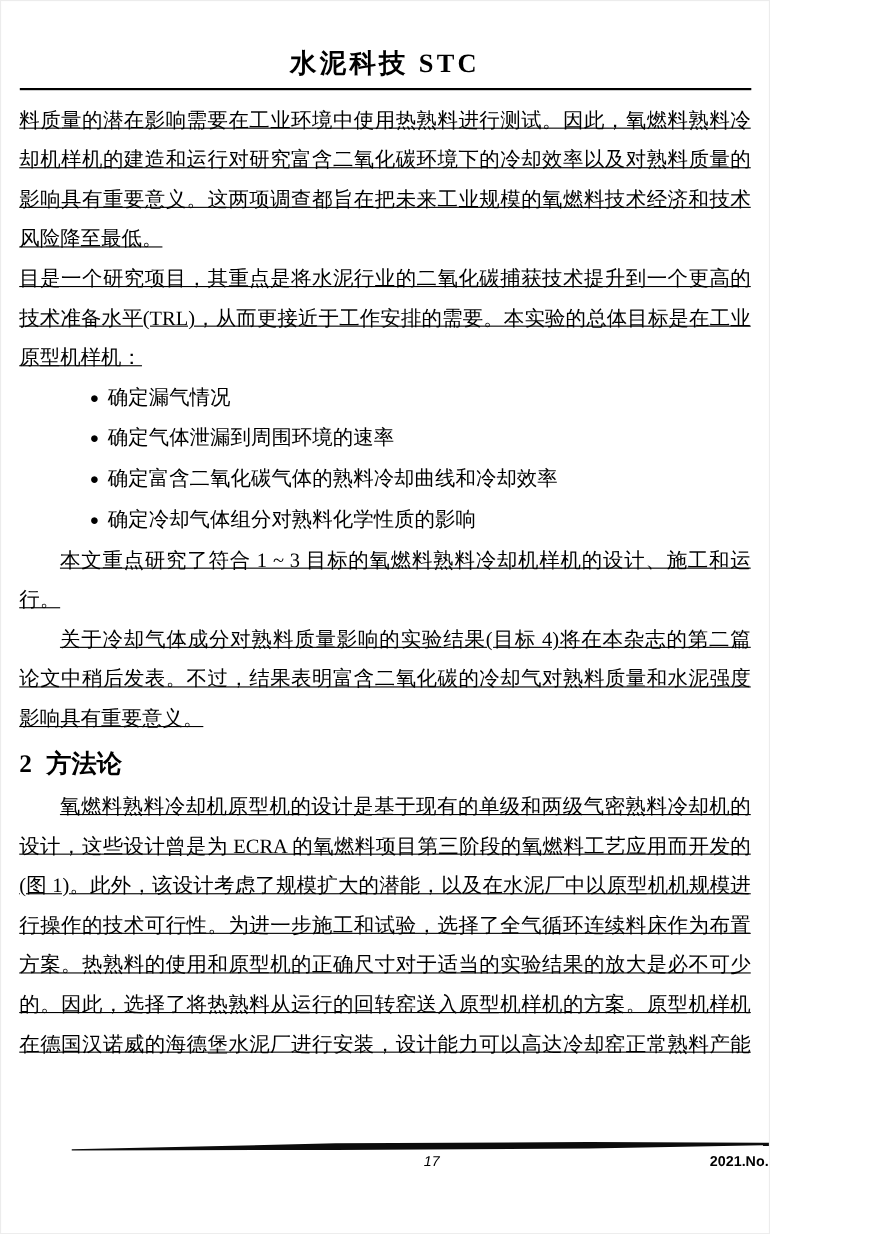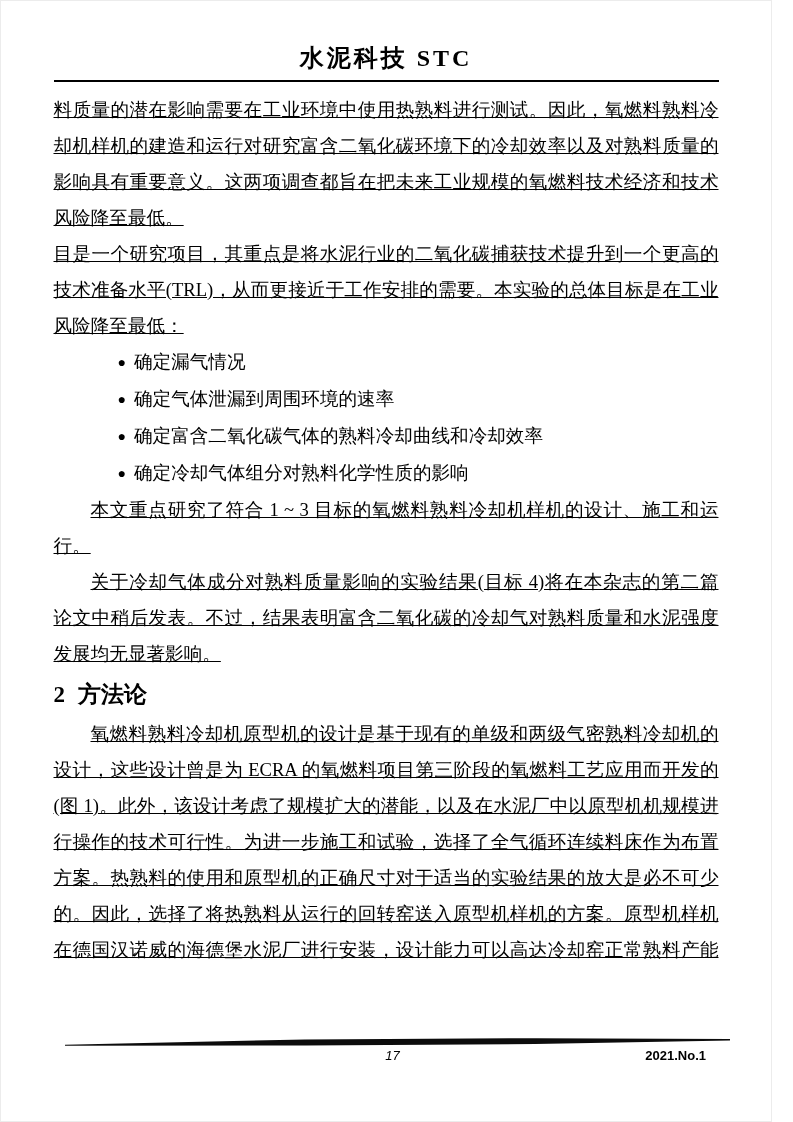--- a/index.html
+++ b/index.html
@@ -2,21 +2,21 @@
 <html><head>
 <meta charset="utf-8">
 <style>
   html, body {
     margin: 0;
     padding: 0;
     background: #ffffff;
   }
   .page {
     position: relative;
-    width: 772px;
+    width: 700px;
     height: 1122px;
     background: #ffffff;
     color: #000;
     font-family: "Liberation Serif", serif;
     box-sizing: border-box;
     border: 1px solid #ececec;
     overflow: hidden;
   }
   
   .doc-header {
@@ -119,21 +119,21 @@
     <div class="para">
       <div class="ln">料质量的潜在影响需要在工业环境中使用热熟料进行测试。因此，氧燃料熟料冷</div>
       <div class="ln">却机样机的建造和运行对研究富含二氧化碳环境下的冷却效率以及对熟料质量的</div>
       <div class="ln">影响具有重要意义。这两项调查都旨在把未来工业规模的氧燃料技术经济和技术</div>
       <div class="ln end">风险降至最低。</div>
     </div>
 
     <div class="para">
       <div class="ln">目是一个研究项目，其重点是将水泥行业的二氧化碳捕获技术提升到一个更高的</div>
       <div class="ln">技术准备水平(TRL)，从而更接近于工作安排的需要。本实验的总体目标是在工业</div>
-      <div class="ln end">风险降至最低：</div>
+      <div class="ln end">原型机样机：</div>
     </div>
 
     <div class="bullet-list">
       <div class="bullet-ln">
         <span class="bullet-dot">●</span><span>确定漏气情况</span>
       </div>
       <div class="bullet-ln">
         <span class="bullet-dot">●</span><span>确定气体泄漏到周围环境的速率</span>
       </div>
       <div class="bullet-ln">
@@ -145,21 +145,21 @@
     </div>
 
     <div class="para">
       <div class="ln ind">本文重点研究了符合 1 ~ 3 目标的氧燃料熟料冷却机样机的设计、施工和运</div>
       <div class="ln end">行。</div>
     </div>
 
     <div class="para">
       <div class="ln ind">关于冷却气体成分对熟料质量影响的实验结果(目标 4)将在本杂志的第二篇</div>
       <div class="ln">论文中稍后发表。不过，结果表明富含二氧化碳的冷却气对熟料质量和水泥强度</div>
-      <div class="ln end">发展均无显著影响。</div>
+      <div class="ln end">影响具有重要意义。</div>
     </div>
 
     <div class="heading">
       <span>2</span><span class="ht">方法论</span>
     </div>
 
     <div class="para">
       <div class="ln ind">氧燃料熟料冷却机原型机的设计是基于现有的单级和两级气密熟料冷却机的</div>
       <div class="ln">设计，这些设计曾是为 ECRA 的氧燃料项目第三阶段的氧燃料工艺应用而开发的</div>
       <div class="ln">(图 1)。此外，该设计考虑了规模扩大的潜能，以及在水泥厂中以原型机机规模进</div>

